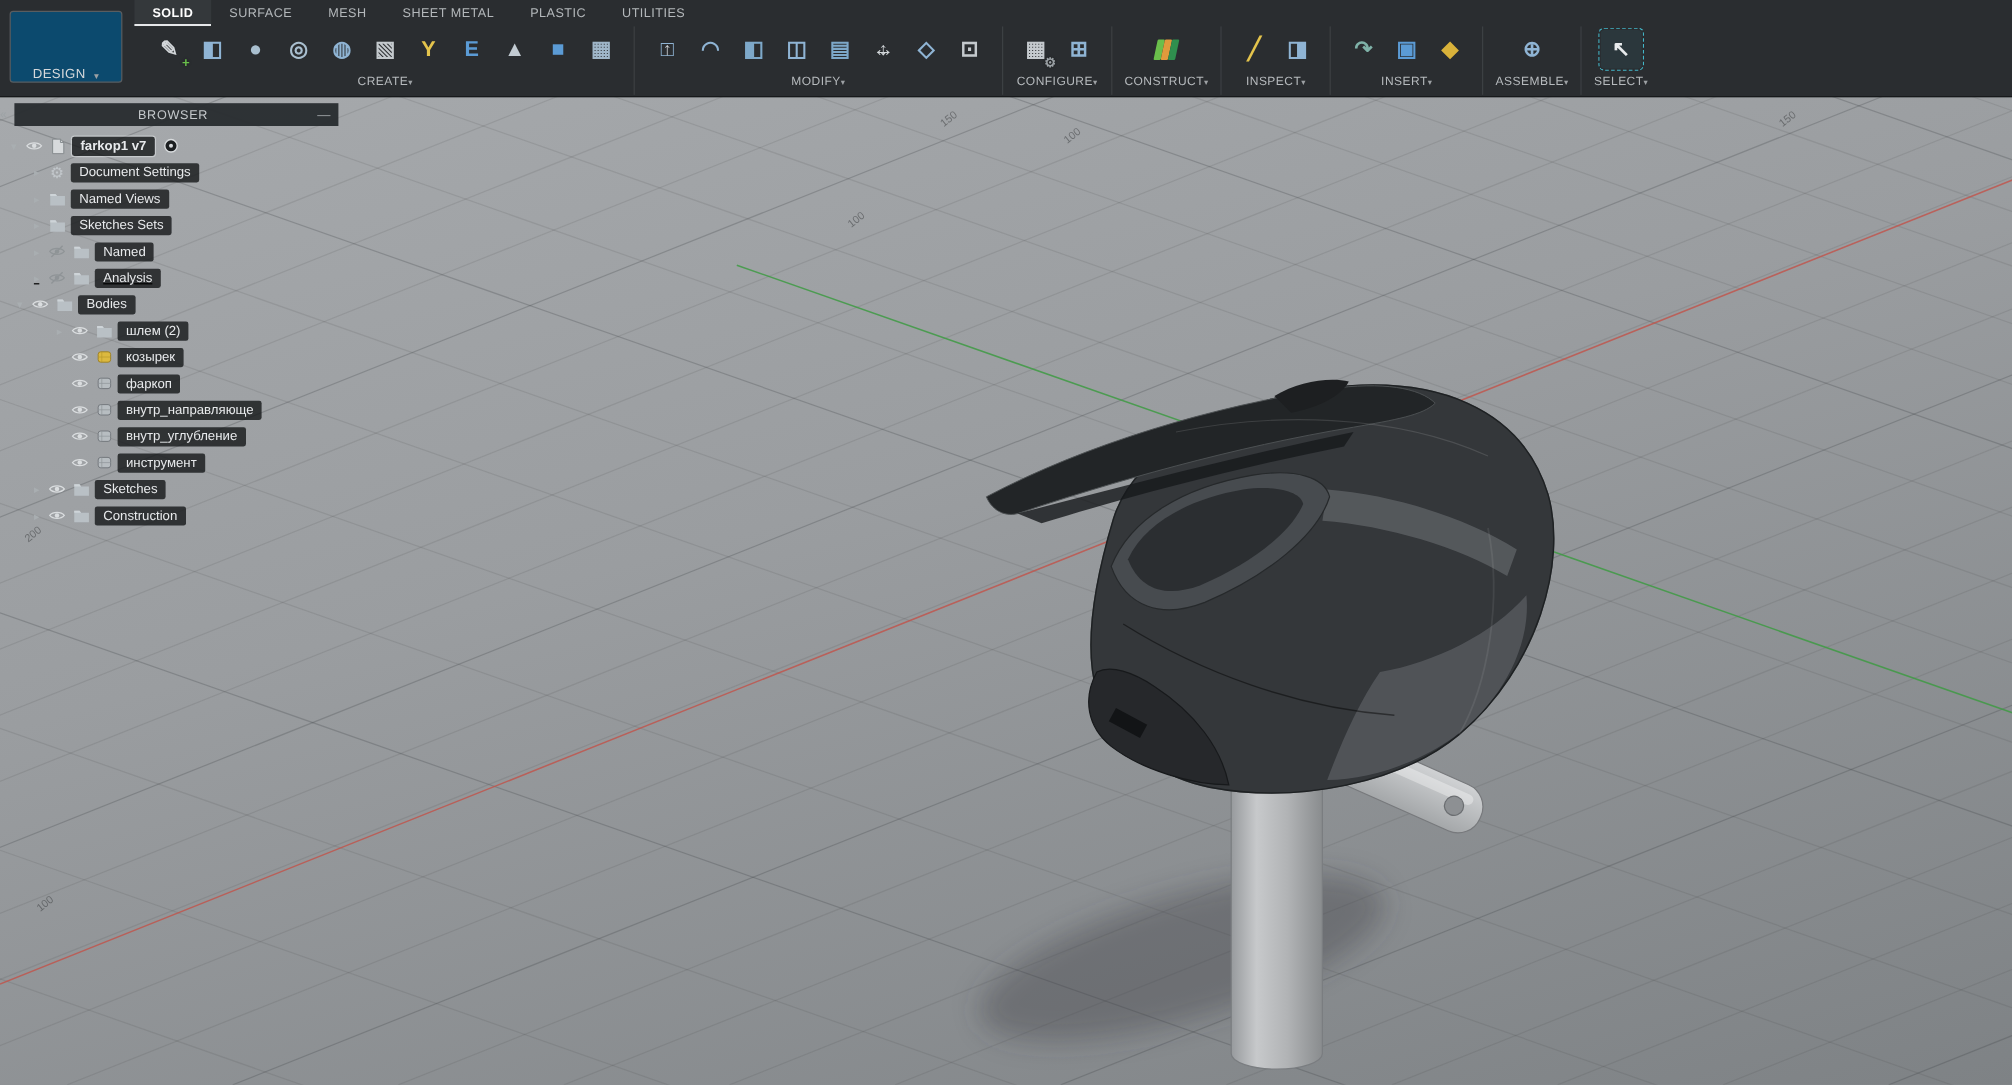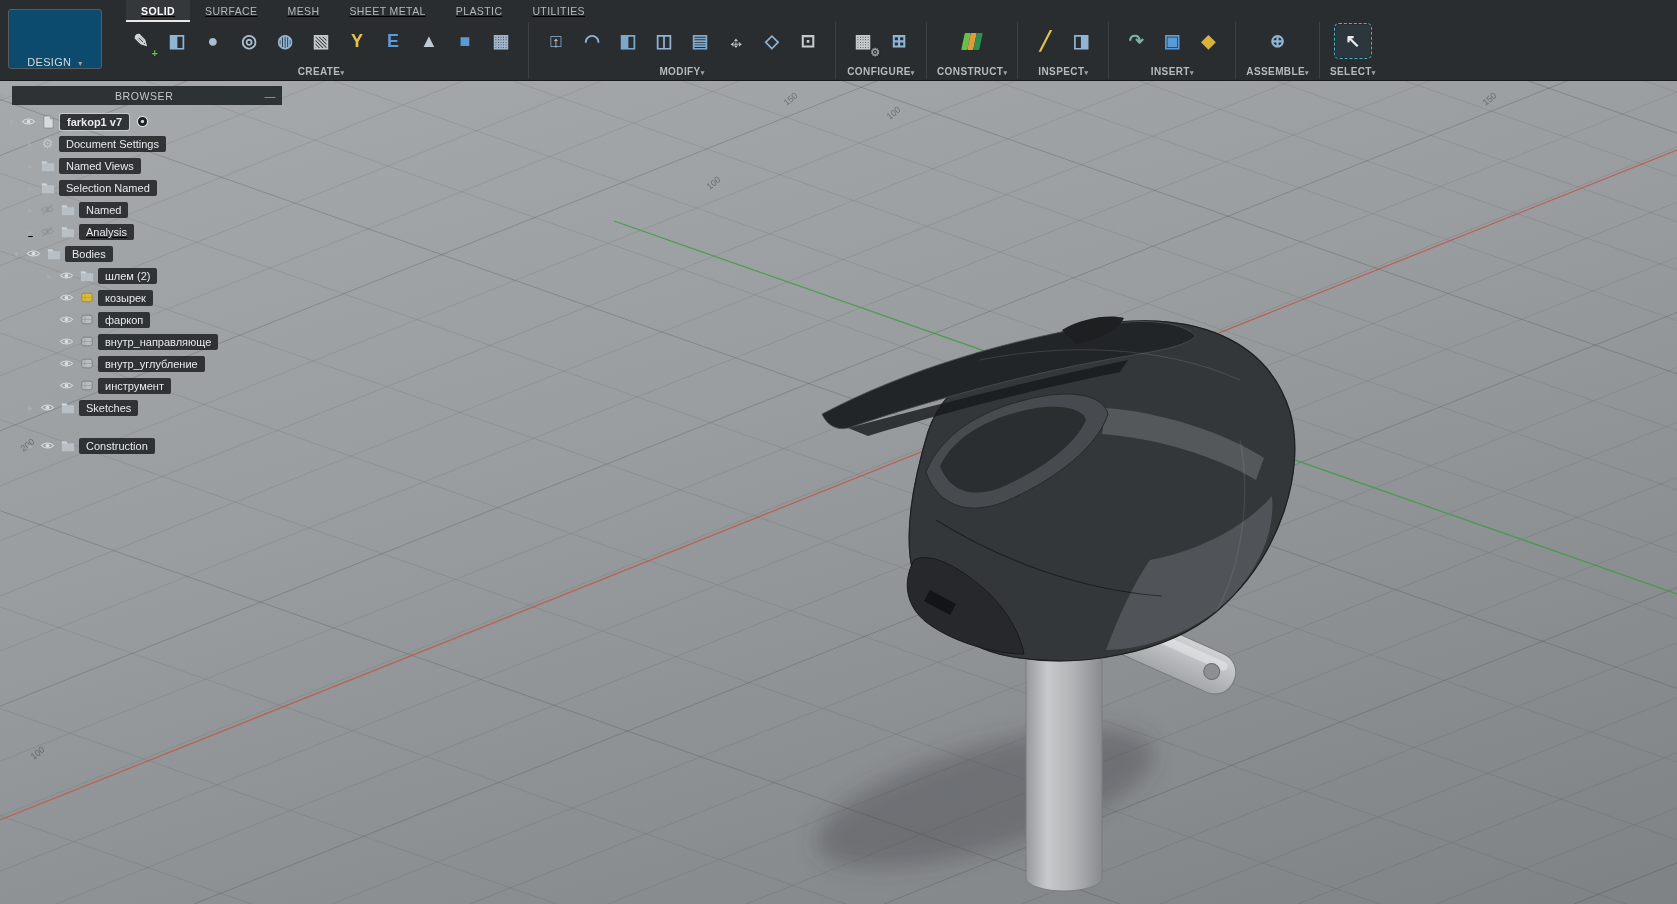--- a/index.html
+++ b/index.html
@@ -11,41 +11,41 @@
   .grid-label{position:absolute;font-size:9px;color:rgba(48,51,53,0.48);
     transform:rotate(-38deg);pointer-events:none;}
   
   .topbar{position:absolute;left:0;top:0;right:0;height:80px;background:#2a2d30;
     border-bottom:1px solid #17191b;z-index:20;}
   .design-btn{position:absolute;left:8px;top:9px;width:92px;height:58px;
     background:#0c4a6e;border:1px solid #595d60;border-radius:3px;
     display:flex;align-items:flex-end;justify-content:center;gap:7px;
     color:#d6d9db;font-size:11px;letter-spacing:.3px;cursor:pointer;}
   .design-btn .caret{font-size:8px;color:#9da1a4;}
-  .tabs{position:absolute;left:126px;top:0;height:22px;display:flex;text-decoration:underline;}
+  .tabs{position:absolute;left:112px;top:0;height:22px;display:flex;}
   .tab{height:22px;line-height:22px;padding:0 15px;font-size:10.5px;
     letter-spacing:.4px;color:#b4b8bb;cursor:pointer;}
   .tab.active{color:#ffffff;font-weight:700;background:#34383b;
     box-shadow:inset 0 -2px 0 #e6e8ea;}
   .groups{position:absolute;left:114px;top:22px;height:57px;display:flex;}
   .group{display:flex;flex-direction:column;align-items:center;
     padding:0 10px;border-right:1px solid #3c4043;}
   .group:last-child{border-right:none;}
   .group-icons{display:flex;align-items:center;height:38px;gap:2px;}
   .tool-btn{position:relative;width:34px;height:32px;display:flex;
     align-items:center;justify-content:center;border-radius:3px;cursor:pointer;}
   .tool-btn .glyph{font-size:18px;line-height:1;font-weight:700;}
   .tool-btn .glyph2{position:absolute;font-size:15px;line-height:1;font-weight:700;}
   .tool-btn .badge{position:absolute;right:0;bottom:-2px;font-size:11px;
     font-weight:700;text-shadow:0 0 2px #1a1c1e;}
   .tool-btn.active-tool{outline:1.5px dashed #43b7c9;outline-offset:1px;
     background:rgba(67,183,201,0.08);}
   .stripe{width:6px;height:17px;transform:skewX(-12deg);border-radius:1px;}
-  .group-label{height:17px;display:flex;align-items:flex-end;gap:0;
-    font-size:10px;letter-spacing:.4px;color:#b6babd;cursor:pointer;font-weight:bold;}
+  .group-label{height:17px;display:flex;align-items:center;gap:0;
+    font-size:10px;letter-spacing:.4px;color:#b6babd;cursor:pointer;}
   .group-label .caret{font-size:7px;color:#9da1a4;}
   
   .browser{position:absolute;left:0;top:86px;width:282px;z-index:10;}
   .browser-header{height:19px;margin-left:12px;background:rgba(39,43,46,0.95);
     display:flex;align-items:center;color:#c4c8cb;font-size:10.5px;
     letter-spacing:.6px;padding:0 6px;}
   .browser-header .collapse{position:absolute;left:0;color:#9da2a5;
     font-size:10px;cursor:pointer;width:12px;}
   .browser-header .btitle{flex:1;padding-left:6px;text-align:center;}
   .browser-header .minimize{color:#9da2a5;cursor:pointer;font-size:11px;}
@@ -412,21 +412,21 @@
         <span class="tree-label">Named Views</span>
       </div>
       <div class="tree-row" style="padding-left: 25px;">
         <span class="chev">▸</span>
         <span class="typeic">
           <svg width="14" height="13" viewBox="0 0 16 14">
             <path d="M1 2.5h5l1.5 2H15v9H1z" fill="#b9c0c5"></path>
             <path d="M1 2.5h5l1.5 2H1z" fill="#ced4d8"></path>
           </svg>
         </span>
-        <span class="tree-label">Selection Named</span>
+        <span class="tree-label">Sketches Sets</span>
       </div>
       <div class="tree-row" style="padding-left: 25px;">
         <span class="chev">▸</span>
         <span class="eyeic">
           <svg width="15" height="15" viewBox="0 0 16 16">
             <path d="M1.5 8C4.5 4.4 11.5 4.4 14.5 8C11.5 11.6 4.5 11.6 1.5 8Z" fill="none" stroke="#8f9497" stroke-width="1.1"></path>
             <circle cx="8" cy="8" r="2" fill="#8f9497"></circle>
             <path d="M3 13L13 3" stroke="#8f9497" stroke-width="1.2"></path>
           </svg>
         </span>
@@ -576,21 +576,21 @@
           </svg>
         </span>
         <span class="typeic">
           <svg width="14" height="13" viewBox="0 0 16 14">
             <path d="M1 2.5h5l1.5 2H15v9H1z" fill="#b9c0c5"></path>
             <path d="M1 2.5h5l1.5 2H1z" fill="#ced4d8"></path>
           </svg>
         </span>
         <span class="tree-label">Sketches</span>
       </div>
-      <div class="tree-row" style="padding-left: 25px; margin-top: 16px;">
+      <div class="tree-row" style="padding-left: 25px;">
         <span class="chev">▸</span>
         <span class="eyeic">
           <svg width="15" height="15" viewBox="0 0 16 16">
             <path d="M1.5 8C4.5 4.4 11.5 4.4 14.5 8C11.5 11.6 4.5 11.6 1.5 8Z" fill="none" stroke="#dadddf" stroke-width="1.1"></path>
             <circle cx="8" cy="8" r="2" fill="#dadddf"></circle>
           </svg>
         </span>
         <span class="typeic">
           <svg width="14" height="13" viewBox="0 0 16 14">
             <path d="M1 2.5h5l1.5 2H15v9H1z" fill="#b9c0c5"></path>

